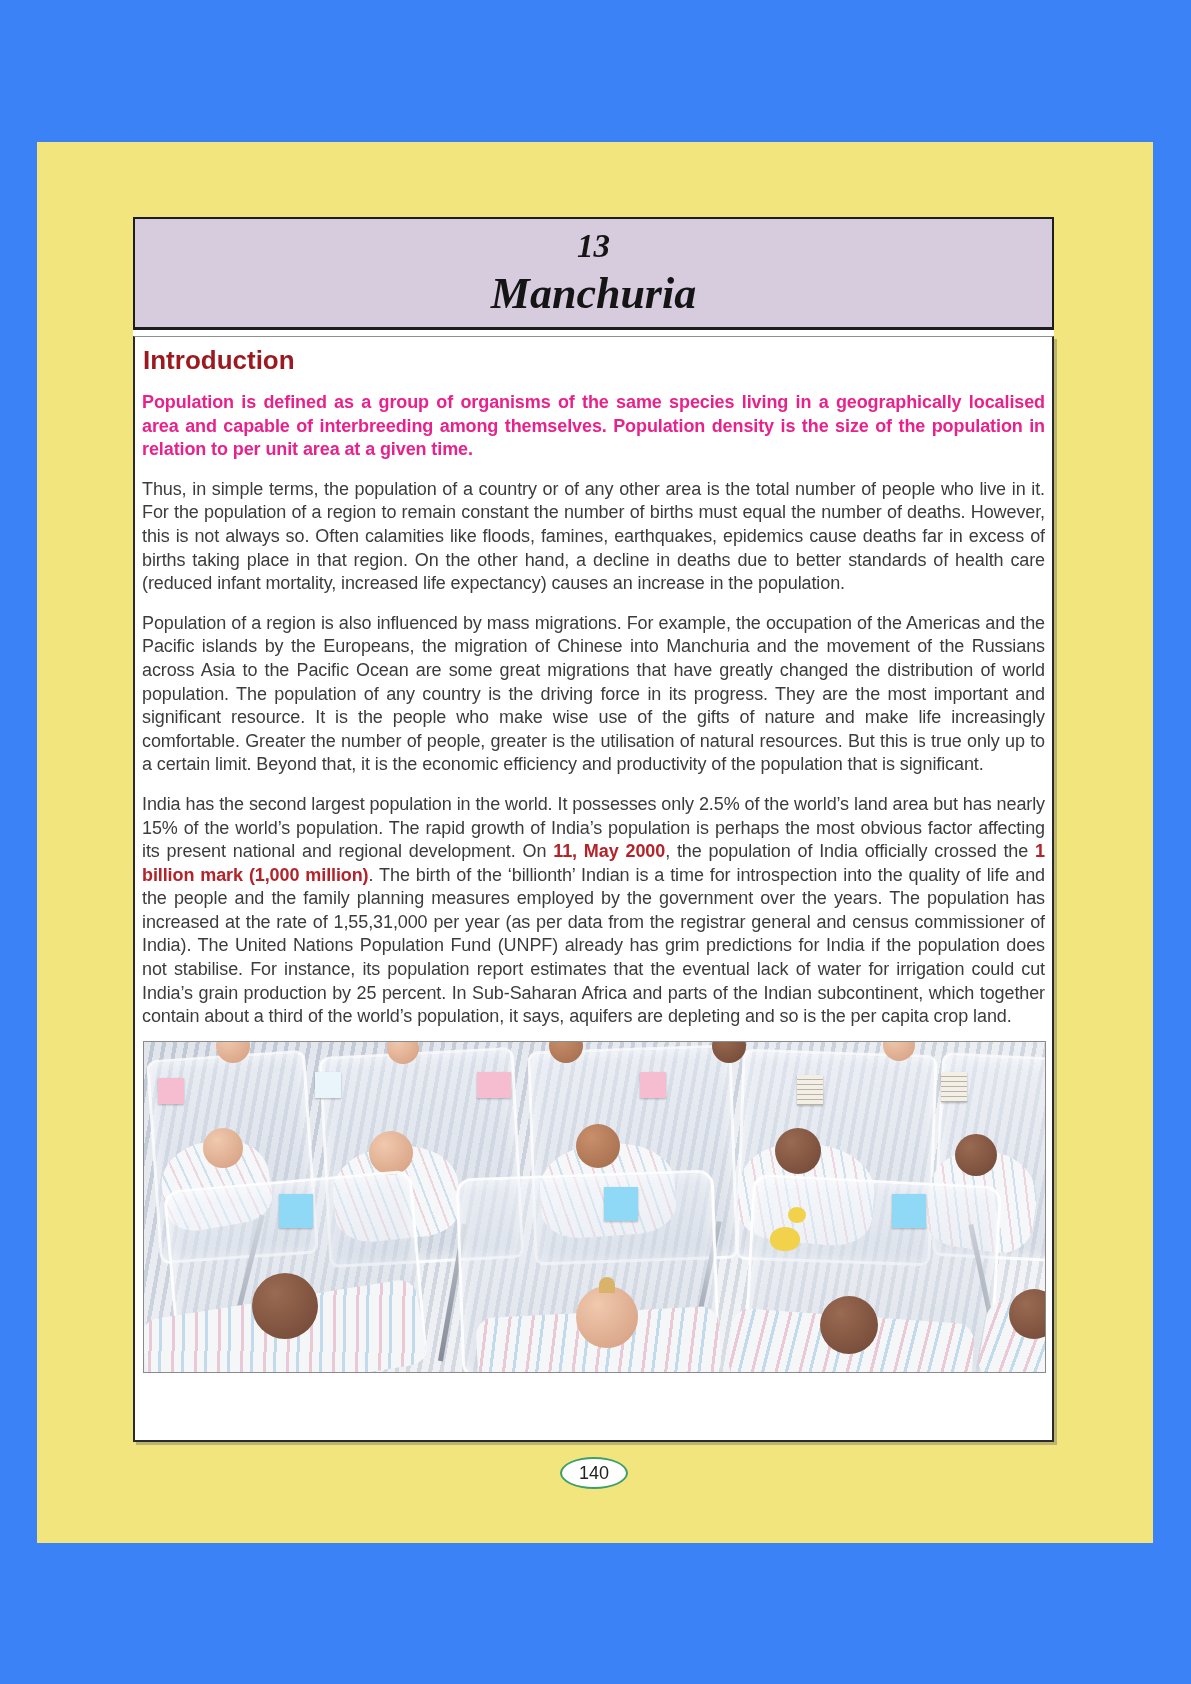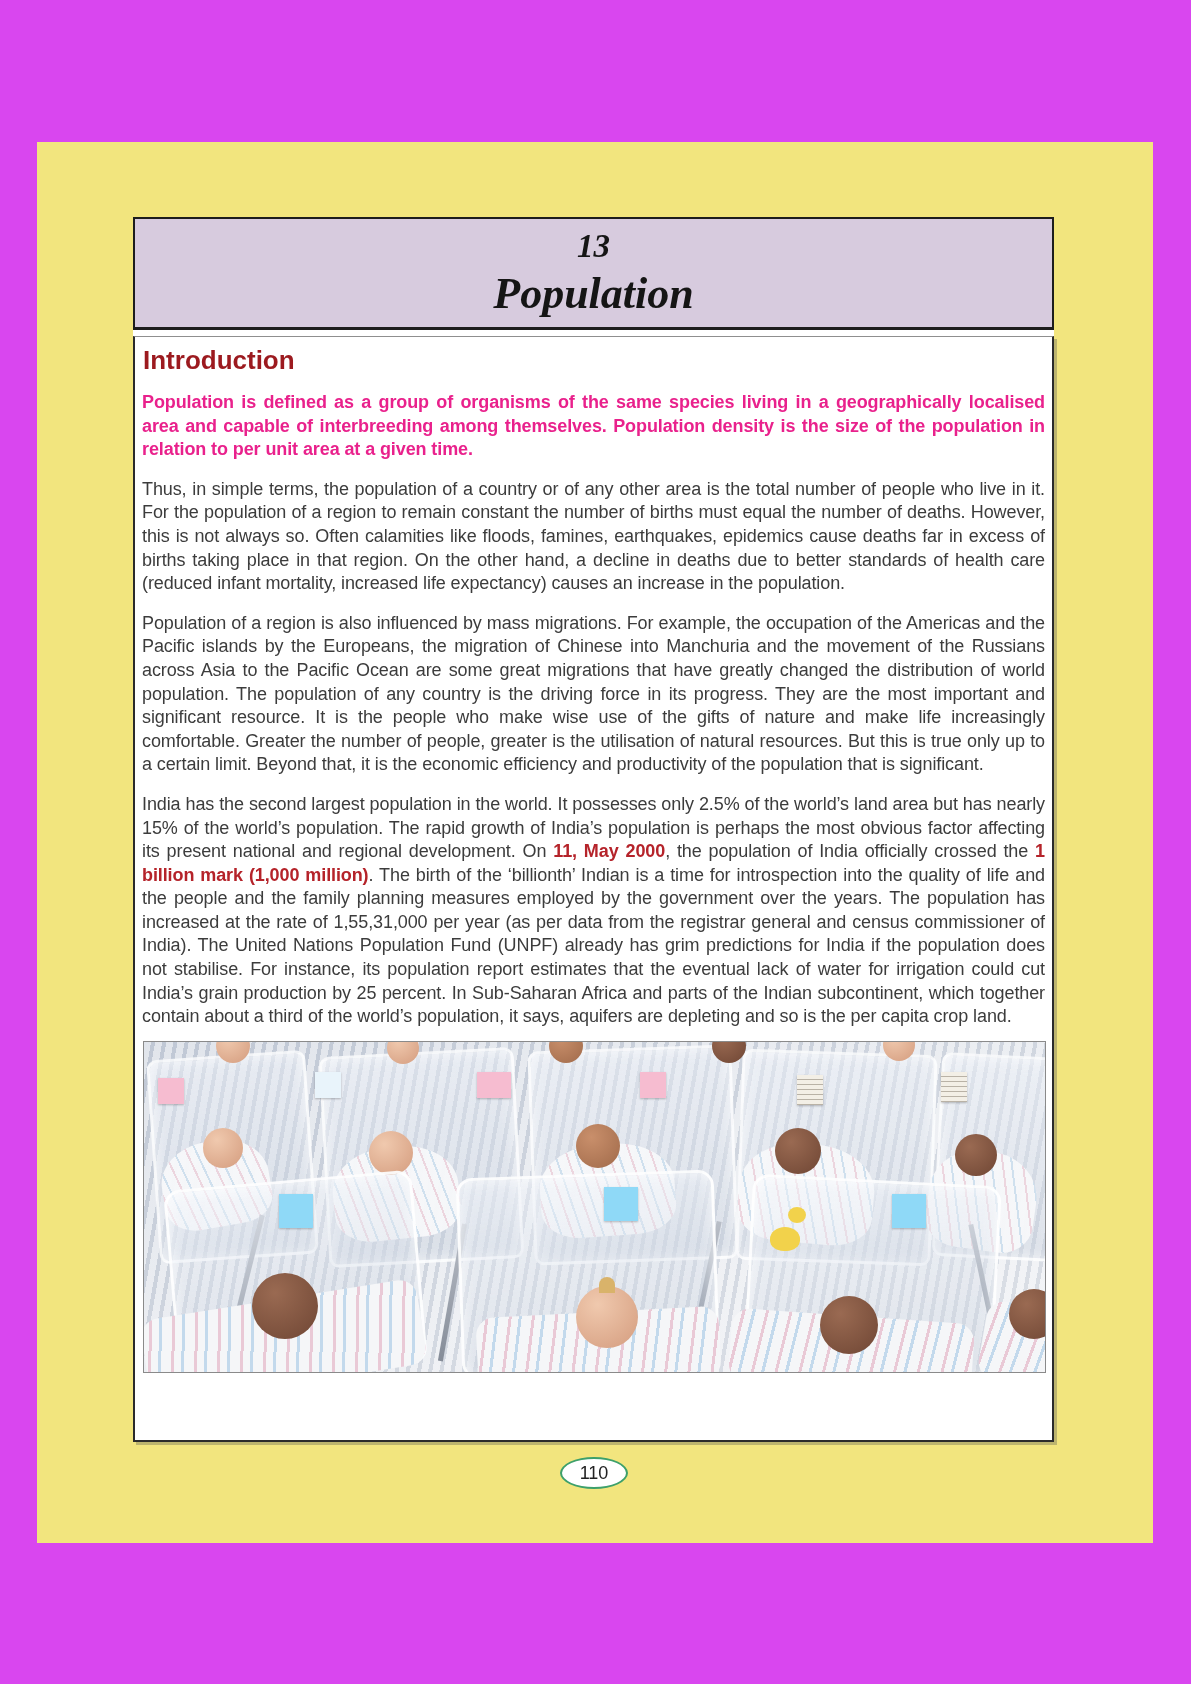--- a/index.html
+++ b/index.html
@@ -1,16 +1,16 @@
 <!DOCTYPE html>
 <html style="--panel-yellow: #f2e57e; --header-lavender: #d7cbde; --heading-red: #9c1a1f; --highlight-red: #b5232a; --definition-magenta: #e9218c; --body-text: #3c3c3c; --oval-border-green: #3da06b;"><head>
 <meta charset="utf-8">
 <style>
   html,body{margin:0;padding:0;background:#ffffff;}
-  .page{position:relative;width:1191px;height:1684px;background:#d946ef;overflow:hidden;
+  .page{position:relative;width:1191px;height:1684px;background:#3b82f6;overflow:hidden;
         font-family:"Liberation Sans", sans-serif;}
   .panel{position:absolute;left:37px;top:142px;width:1116px;height:1401px;background:var(--panel-yellow,#f2e57e);}
   .chapter-header{position:absolute;left:96px;top:75px;width:921px;height:113px;box-sizing:border-box;
         background:var(--header-lavender,#d7cbde);border:2px solid #1d1d1d;border-bottom-width:3px;
         display:flex;flex-direction:column;align-items:center;justify-content:center;gap:8px;
         font-family:"Liberation Serif", serif;font-style:italic;font-weight:bold;color:#151515;}
   .chapter-number{font-size:33px;line-height:34px;}
   .chapter-title{font-size:44px;line-height:46px;}
   .gap-strip{position:absolute;left:96px;top:188px;width:921px;height:6px;background:#ffffff;}
   .content-box{position:absolute;left:96px;top:194px;width:921px;height:1106px;box-sizing:border-box;
@@ -56,21 +56,21 @@
         display:flex;align-items:center;justify-content:center;font-size:18px;color:#222222;}
 </style>
 </head>
 <body>
 
 <div class="page">
   <div class="panel">
 
     <div class="chapter-header">
       <div class="chapter-number">13</div>
-      <div class="chapter-title">Population</div>
+      <div class="chapter-title">Manchuria</div>
     </div>
 
     <div class="gap-strip"></div>
 
     <div class="content-box">
       <h2 class="section-heading">Introduction</h2>
       <p class="definition">Population is defined as a group of organisms of the same species living in a geographically localised area and capable of interbreeding among themselves. Population density is the size of the population in relation to per unit area at a given time.</p>
       <p>Thus, in simple terms, the population of a country or of any other area is the total number of people who live in it. For the population of a region to remain constant the number of births must equal the number of deaths. However, this is not always so. Often calamities like floods, famines, earthquakes, epidemics cause deaths far in excess of births taking place in that region. On the other hand, a decline in deaths due to better standards of health care (reduced infant mortality, increased life expectancy) causes an increase in the population.</p>
       <p>Population of a region is also influenced by mass migrations. For example, the occupation of the Americas and the Pacific islands by the Europeans, the migration of Chinese into Manchuria and the movement of the Russians across Asia to the Pacific Ocean are some great migrations that have greatly changed the distribution of world population. The population of any country is the driving force in its progress. They are the most important and significant resource. It is the people who make wise use of the gifts of nature and make life increasingly comfortable. Greater the number of people, greater is the utilisation of natural resources. But this is true only up to a certain limit. Beyond that, it is the economic efficiency and productivity of the population that is significant.</p>
       <p id="paragraph-4"><span>India has the second largest population in the world. It possesses only 2.5% of the world’s land area but has nearly 15% of the world’s population. The rapid growth of India’s population is perhaps the most obvious factor affecting its present national and regional development. On </span><span class="hl-red">11, May 2000</span><span>, the population of India officially crossed the </span><span class="hl-red">1 billion mark (1,000 million)</span><span>. The birth of the ‘billionth’ Indian is a time for introspection into the quality of life and the people and the family planning measures employed by the government over the years. The population has increased at the rate of 1,55,31,000 per year (as per data from the registrar general and census commissioner of India). The United Nations Population Fund (UNPF) already has grim predictions for India if the population does not stabilise. For instance, its population report estimates that the eventual lack of water for irrigation could cut India’s grain production by 25 percent. In Sub-Saharan Africa and parts of the Indian subcontinent, which together contain about a third of the world’s population, it says, aquifers are depleting and so is the per capita crop land.</span></p>
@@ -118,16 +118,16 @@
           <div class="blanket" style="left: 37%; top: 82%; width: 27%; height: 22%; transform: rotate(-3deg);"></div>
           <div class="baby-head skin-l tuft" style="left: 48%; top: 74%; width: 62px; height: 62px;"></div>
           <div class="blanket" style="left: 65%; top: 83%; width: 27%; height: 22%; transform: rotate(4deg);"></div>
           <div class="baby-head skin-d" style="left: 75%; top: 77%; width: 58px; height: 58px;"></div>
           <div class="blanket" style="left: 93%; top: 80%; width: 10%; height: 24%; transform: rotate(10deg);"></div>
           <div class="baby-head skin-d" style="left: 96%; top: 75%; width: 50px; height: 50px;"></div>
         </figure>
     </div>
 
     <div class="page-number-oval">
-      <span>110</span>
+      <span>140</span>
     </div>
   </div>
 </div>
 
 </body></html>

